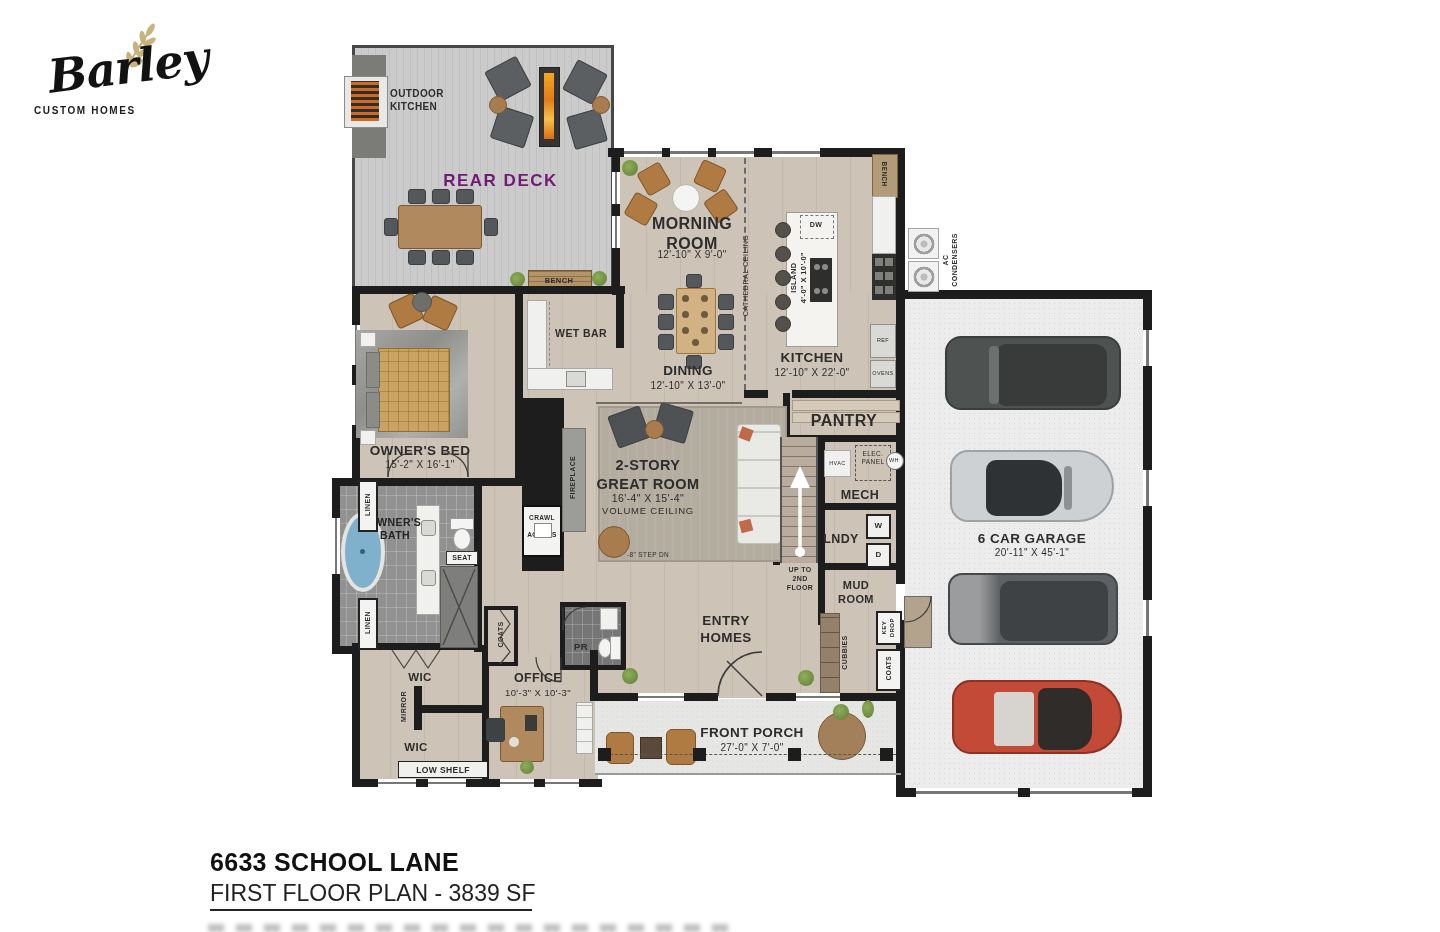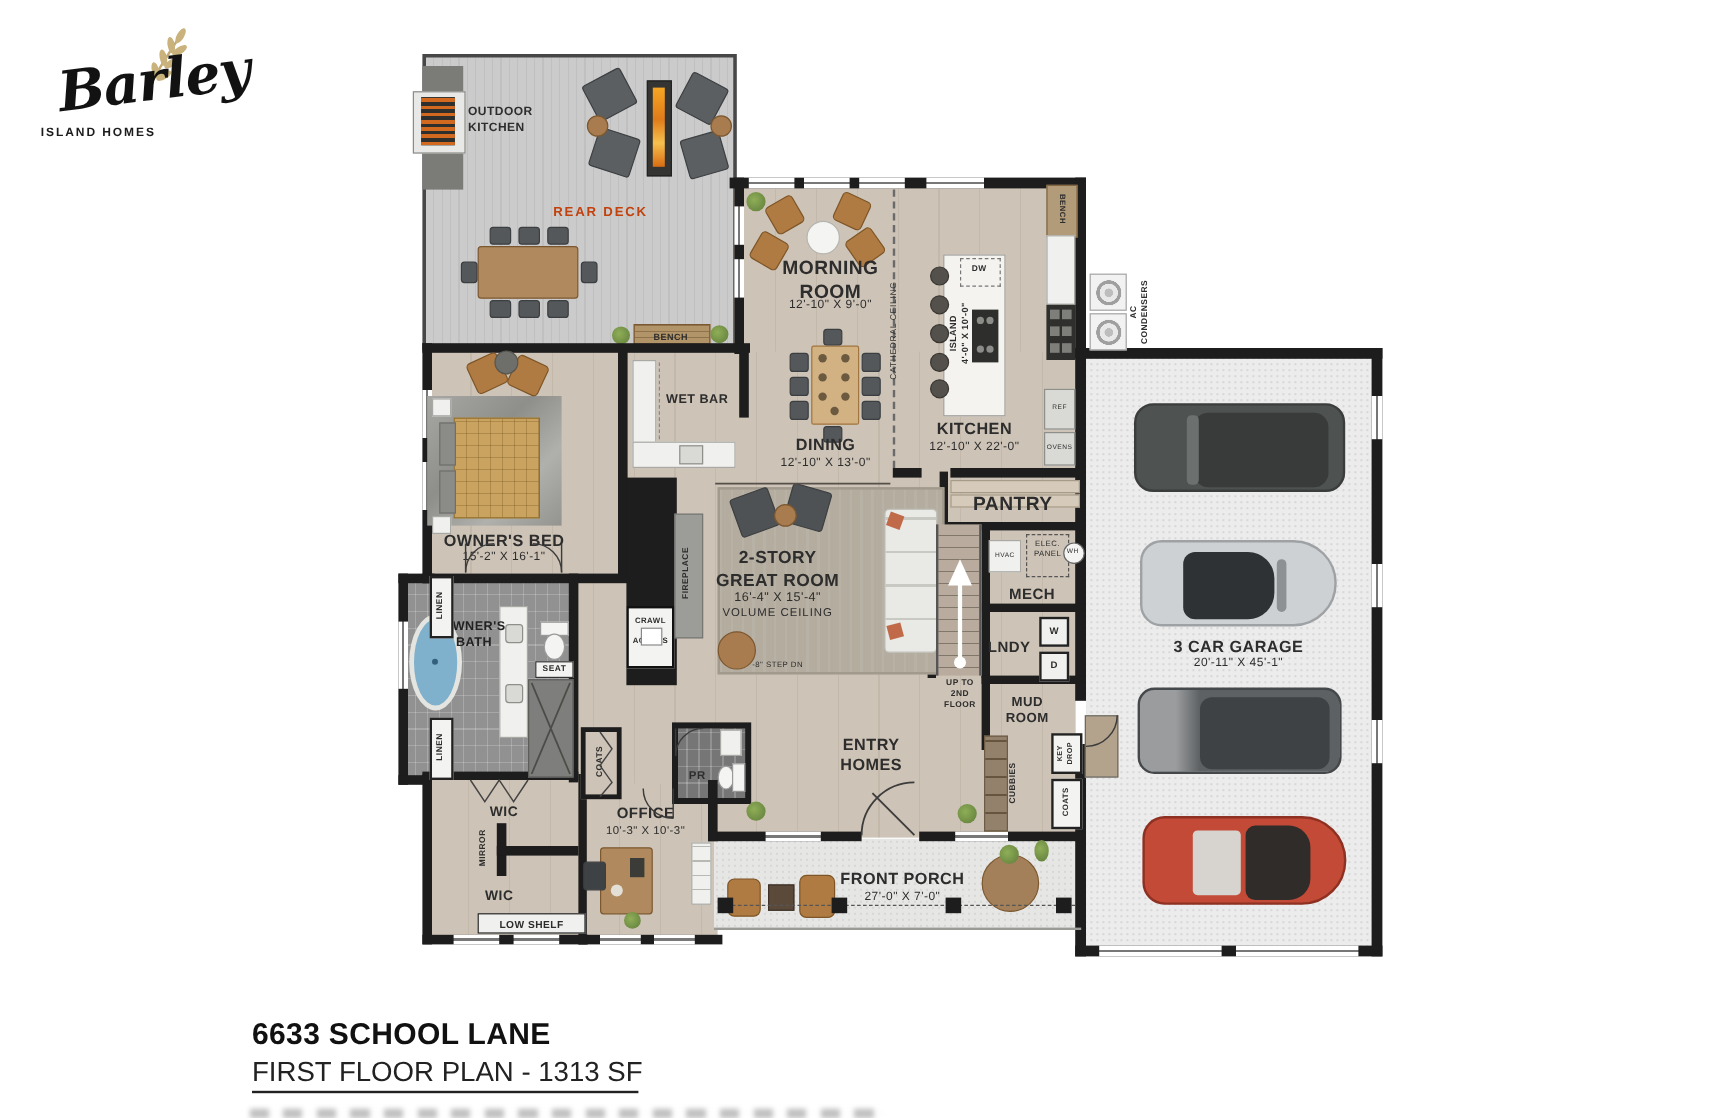--- a/index.html
+++ b/index.html
@@ -41,32 +41,32 @@
         <ellipse cx="13" cy="6" rx="3" ry="7" fill="#c9b27c" transform="rotate(12 13 6)"></ellipse>
         <ellipse cx="8" cy="16" rx="3" ry="7" fill="#c9b27c" transform="rotate(-28 8 16)"></ellipse>
         <ellipse cx="16" cy="18" rx="3" ry="7" fill="#c9b27c" transform="rotate(40 16 18)"></ellipse>
         <ellipse cx="5" cy="28" rx="3" ry="7" fill="#c9b27c" transform="rotate(-30 5 28)"></ellipse>
         <ellipse cx="13" cy="30" rx="3" ry="7" fill="#c9b27c" transform="rotate(40 13 30)"></ellipse>
         <ellipse cx="2" cy="40" rx="3" ry="7" fill="#c9b27c" transform="rotate(-32 2 40)"></ellipse>
         <ellipse cx="10" cy="42" rx="3" ry="7" fill="#c9b27c" transform="rotate(42 10 42)"></ellipse>
       </g>
     </svg>
     <div class="abs" style="left:18px;top:28px;font-family:'DejaVu Serif',serif;font-style:italic;font-weight:700;font-size:46px;color:#121212;transform:rotate(-7deg);letter-spacing:-1px;">Barley</div>
-    <div class="abs" style="left:4px;top:93px;font-size:10px;letter-spacing:1.6px;color:#1c1c1c;font-weight:600;">ISLAND HOMES</div>
+    <div class="abs" style="left:4px;top:93px;font-size:10px;letter-spacing:1.6px;color:#1c1c1c;font-weight:600;">CUSTOM HOMES</div>
   </div>
 
   <div class="deck" style="left:352px;top:45px;width:262px;height:247px;border:3px solid #474747;box-sizing:border-box;"></div>
   <div class="abs" style="left:352px;top:55px;width:34px;height:26px;background:#7b7b78;"></div>
   <div class="abs" style="left:352px;top:124px;width:34px;height:34px;background:#7b7b78;"></div>
   <div class="abs" style="left:344px;top:76px;width:42px;height:50px;background:#e8e8e6;border:1px solid #8b8b88;">
     <div class="abs" style="left:6px;top:4px;width:28px;height:40px;background:#2f2f2d;background-image:repeating-linear-gradient(0deg,#d2691e 0 3px,#2f2f2d 3px 6px);"></div>
   </div>
   <div class="lbl" style="left:390px;top:88px;width:72px;font-size:10px;text-align:left;">OUTDOOR
 KITCHEN</div>
-  <div class="lbl" style="left:428px;top:170px;width:145px;font-size:11px;letter-spacing:1.5px;color:#c2410c;">REAR DECK</div>
+  <div class="lbl" style="left:428px;top:170px;width:145px;font-size:17px;letter-spacing:1.5px;color:#701a75;">REAR DECK</div>
 
   <div class="chairD" style="left:490px;top:62px;width:34px;height:32px;transform:rotate(-28deg);background:#5c5f61;"></div>
   <div class="chairD" style="left:494px;top:110px;width:34px;height:32px;transform:rotate(18deg);background:#5c5f61;"></div>
   <div class="chairD" style="left:568px;top:65px;width:32px;height:32px;transform:rotate(28deg);background:#5c5f61;"></div>
   <div class="chairD" style="left:570px;top:112px;width:32px;height:32px;transform:rotate(-16deg);background:#5c5f61;"></div>
   <div class="roundT" style="left:489px;top:96px;width:16px;height:16px;"></div>
   <div class="roundT" style="left:592px;top:96px;width:16px;height:16px;"></div>
   <div class="abs" style="left:539px;top:67px;width:19px;height:78px;background:#343432;border:1px solid #222;">
     <div class="abs" style="left:4px;top:5px;width:10px;height:66px;background:linear-gradient(180deg,#f5a623,#e07b1a 40%,#f6c04e 70%,#d96c12);"></div>
   </div>
@@ -227,21 +227,21 @@
 
   <div class="condenser" style="left:908px;top:228px;width:31px;height:31px;">
       <div class="fan"></div>
     </div>
   <div class="condenser" style="left:908px;top:261px;width:31px;height:31px;">
       <div class="fan"></div>
     </div>
   <div class="lbl rot thin" style="left:908px;top:251px;width:86px;font-size:7px;font-weight:600;">AC
 CONDENSERS</div>
 
-  <div class="lbl" style="left:962px;top:530px;width:140px;font-size:13.5px;">3 CAR GARAGE</div>
+  <div class="lbl" style="left:962px;top:530px;width:140px;font-size:13.5px;">6 CAR GARAGE</div>
   <div class="lbl thin" style="left:962px;top:547px;width:140px;font-size:10px;">20'-11" X 45'-1"</div>
 
   <div class="car" style="left:945px;top:336px;width:176px;height:74px;background:#4e5250;border-radius:16px;border:2px solid #3a3d3b;">
     <div class="abs" style="left:48px;top:6px;width:112px;height:62px;background:#383b39;border-radius:12px;"></div>
     <div class="abs" style="left:42px;top:8px;width:10px;height:58px;background:#6c706e;border-radius:4px;"></div>
   </div>
 
   <div class="car" style="left:950px;top:450px;width:164px;height:72px;background:#ced1d3;border-radius:18px 36px 36px 18px;border:2px solid #9fa2a4;">
     <div class="abs" style="left:34px;top:8px;width:76px;height:56px;background:#2e3234;border-radius:10px 22px 22px 10px;"></div>
     <div class="abs" style="left:112px;top:14px;width:8px;height:44px;background:#8d9193;border-radius:4px;"></div>
@@ -423,18 +423,18 @@
         <line x1="468" y1="477" x2="468" y2="453"></line>
     </g>
 
     <polyline points="500,610 510,624 500,638 510,652 500,664" stroke="#444" fill="none" stroke-width="1.2"></polyline>
     <polyline points="392,650 404,668 416,650 428,668 440,650" stroke="#444" fill="none" stroke-width="1.2"></polyline>
 
     <line x1="596" y1="403" x2="742" y2="403" stroke="#56504a" stroke-width="1.5"></line>
   </svg>
 
   <div class="abs" style="left:210px;top:848px;font-size:25px;font-weight:800;color:#111;letter-spacing:.3px;">6633 SCHOOL LANE</div>
-  <div class="abs" style="left:210px;top:880px;font-size:23px;font-weight:400;color:#222;">FIRST FLOOR PLAN - 1313 SF</div>
+  <div class="abs" style="left:210px;top:880px;font-size:23px;font-weight:400;color:#222;">FIRST FLOOR PLAN - 3839 SF</div>
   <div class="abs" style="left:210px;top:909px;width:322px;height:2px;background:#222;"></div>
   <div class="abs" style="left:208px;top:924px;width:530px;height:8px;background:repeating-linear-gradient(90deg,#9f9f9f 0 16px,#fdfdfd 16px 28px);filter:blur(2px);opacity:.65;"></div>
 
 
 </div>
 
 </body></html>

